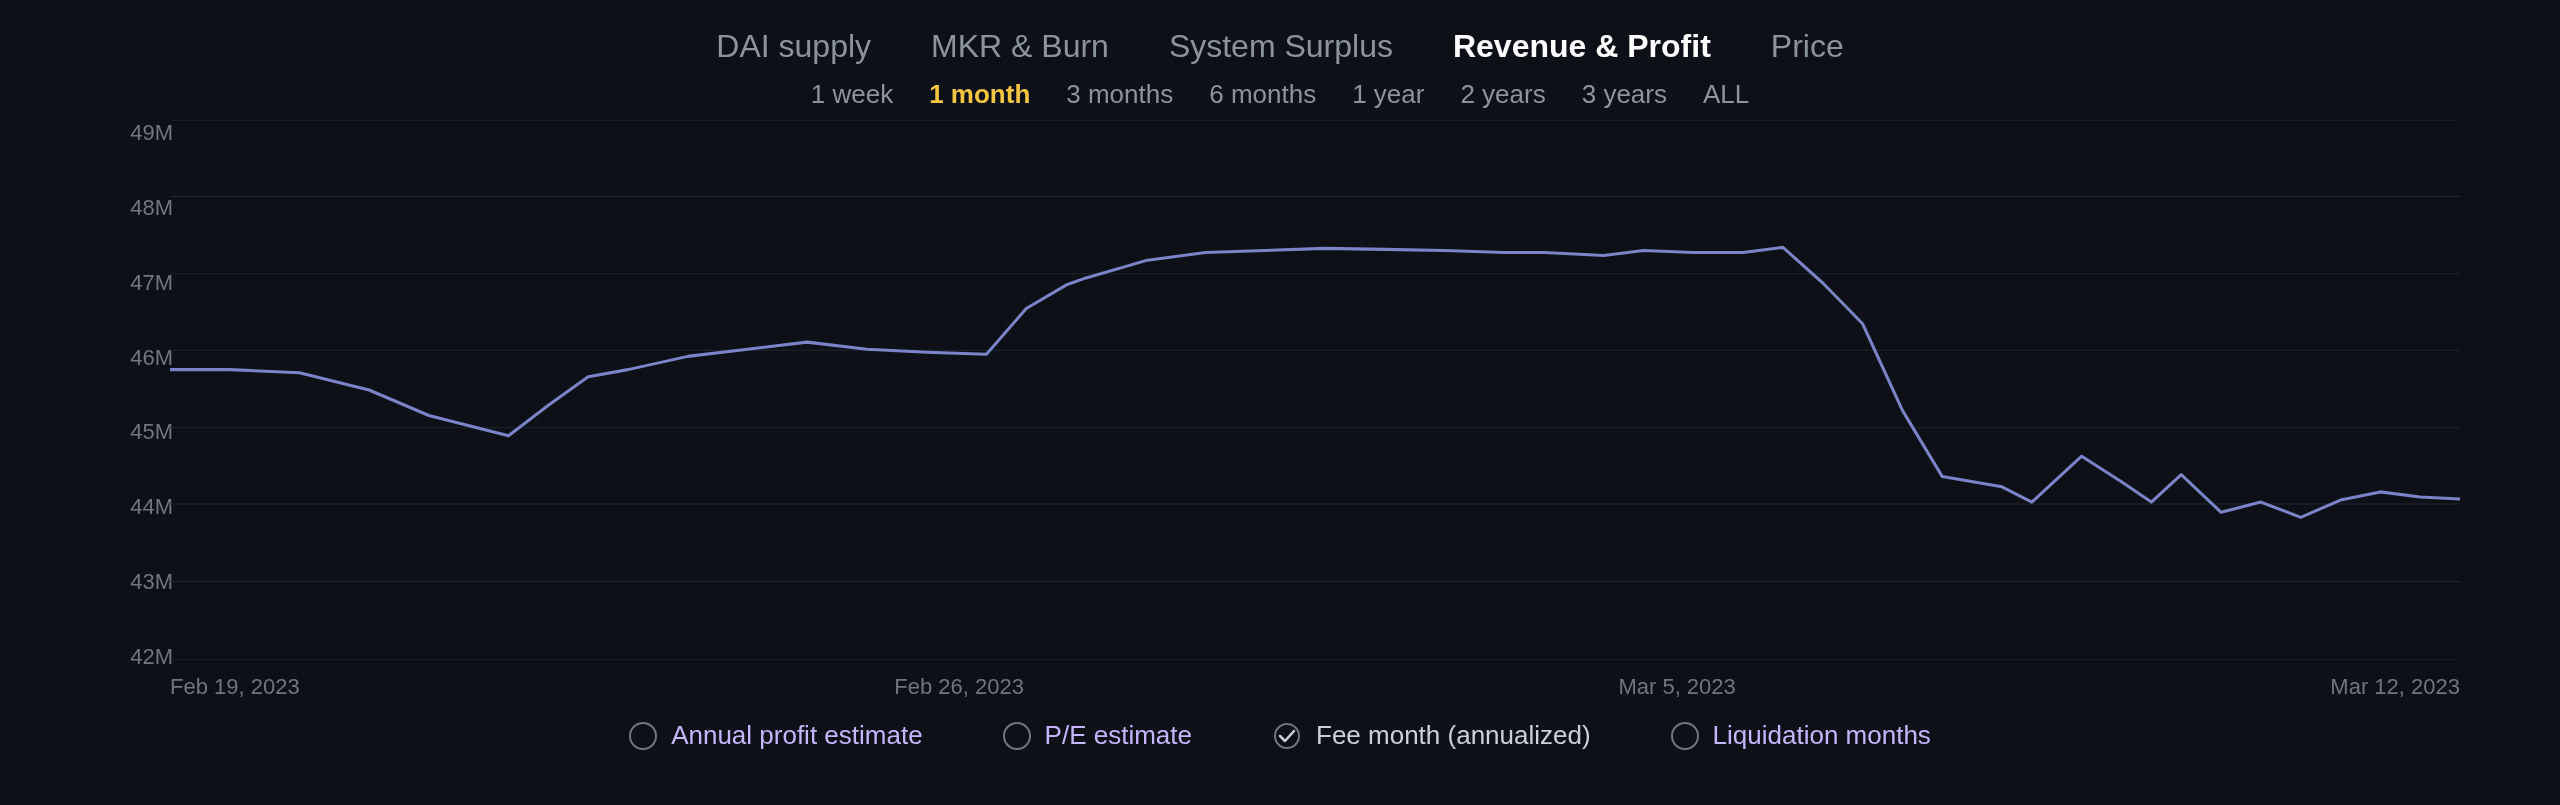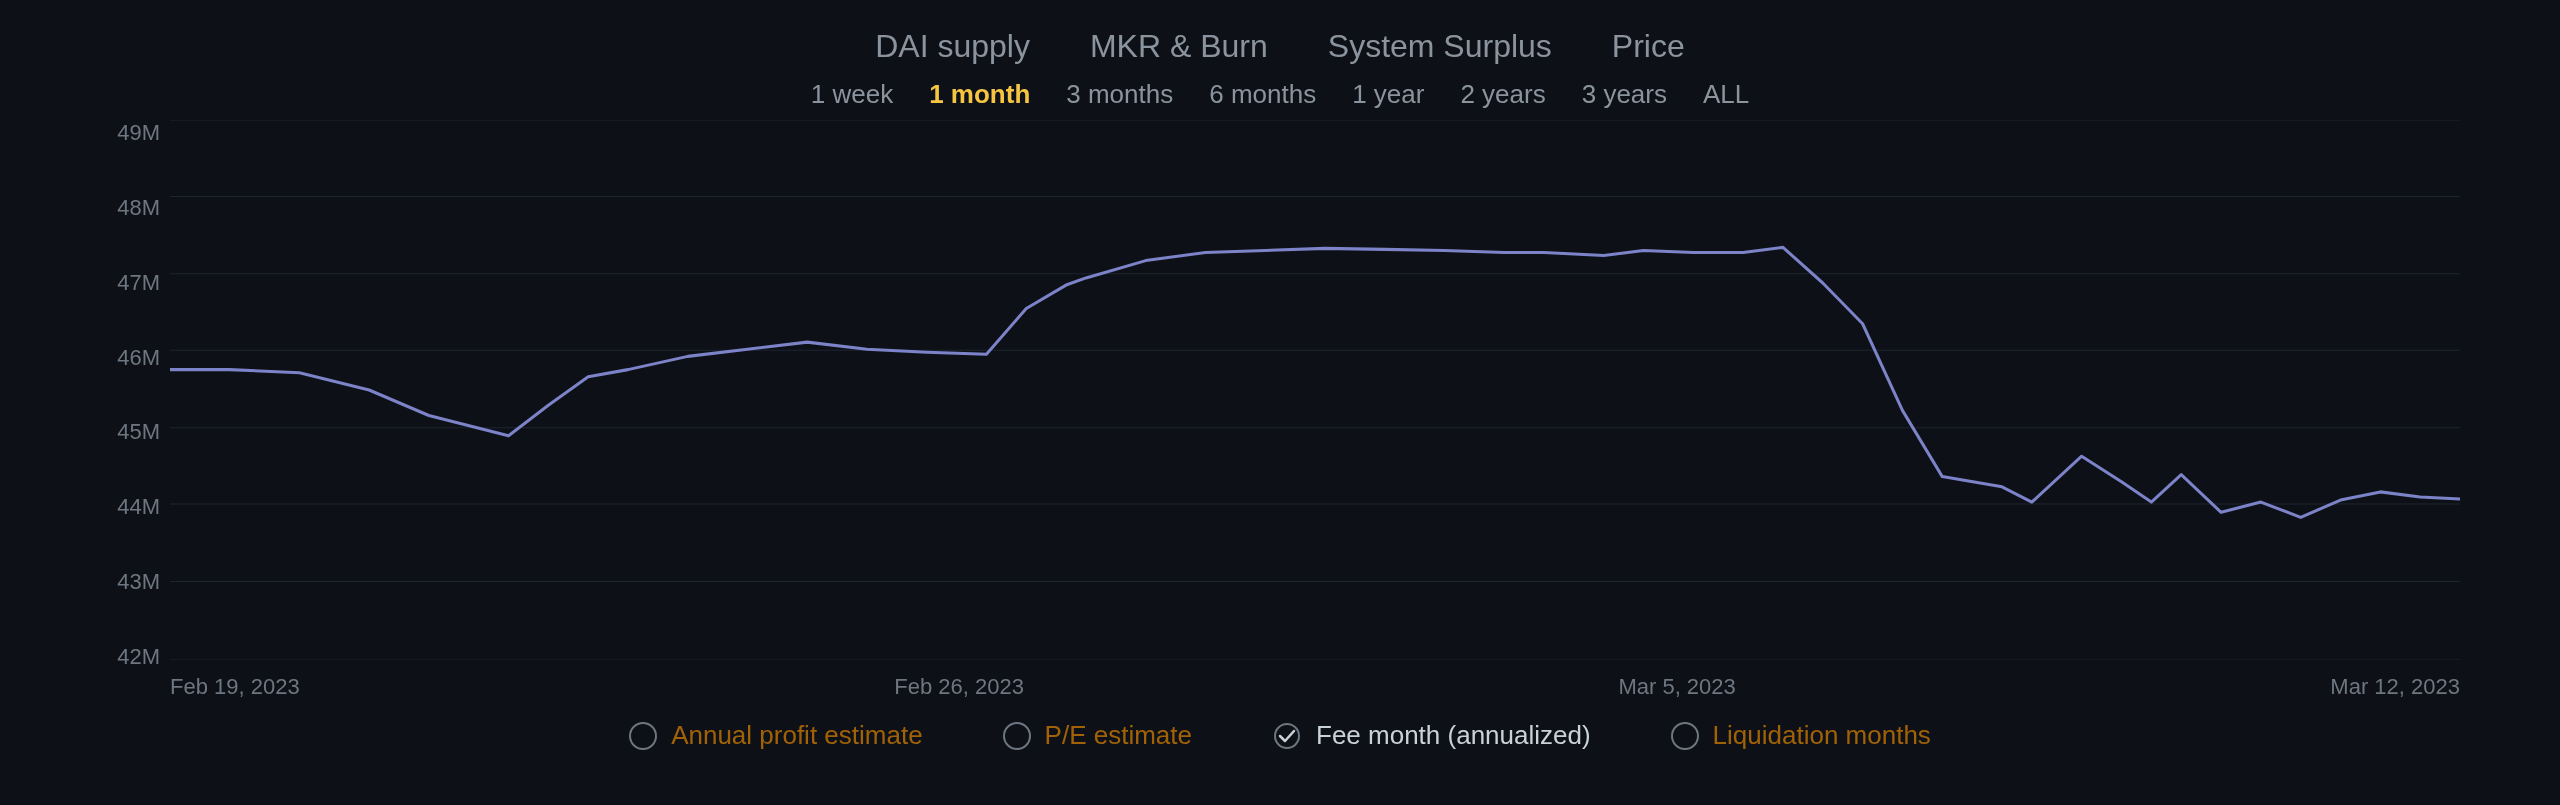--- a/index.html
+++ b/index.html
@@ -53,21 +53,21 @@
 
     .chart-container {
       position: relative;
       width: 2400px;
       height: 580px;
       margin-top: 10px;
     }
 
     .y-axis-labels {
       position: absolute;
-      left: 0;
+      left: 13px;
       top: 0;
       height: 100%;
       display: flex;
       flex-direction: column;
       justify-content: space-between;
       padding: 0 0 30px 0;
     }
 
     .y-label {
       font-size: 22px;
@@ -106,21 +106,21 @@
       padding: 20px 0 0 0;
       align-items: center;
       justify-content: center;
     }
 
     .legend-item {
       display: flex;
       align-items: center;
       gap: 14px;
       font-size: 26px;
-      color: #a16207;
+      color: #c4b5fd;
       cursor: pointer;
     }
 
     .legend-circle {
       width: 28px;
       height: 28px;
       border-radius: 50%;
       border: 2px solid #6e7681;
       background: transparent;
       flex-shrink: 0;
@@ -130,20 +130,21 @@
       color: #c9d1d9;
     }
   </style>
 </head>
 <body>
 
 <nav class="top-nav">
   <span class="nav-item">DAI supply</span>
   <span class="nav-item">MKR &amp; Burn</span>
   <span class="nav-item">System Surplus</span>
+  <span class="nav-item active">Revenue &amp; Profit</span>
   <span class="nav-item">Price</span>
 </nav>
 
 <nav class="time-nav">
   <span class="time-item">1 week</span>
   <span class="time-item active">1 month</span>
   <span class="time-item">3 months</span>
   <span class="time-item">6 months</span>
   <span class="time-item">1 year</span>
   <span class="time-item">2 years</span>

